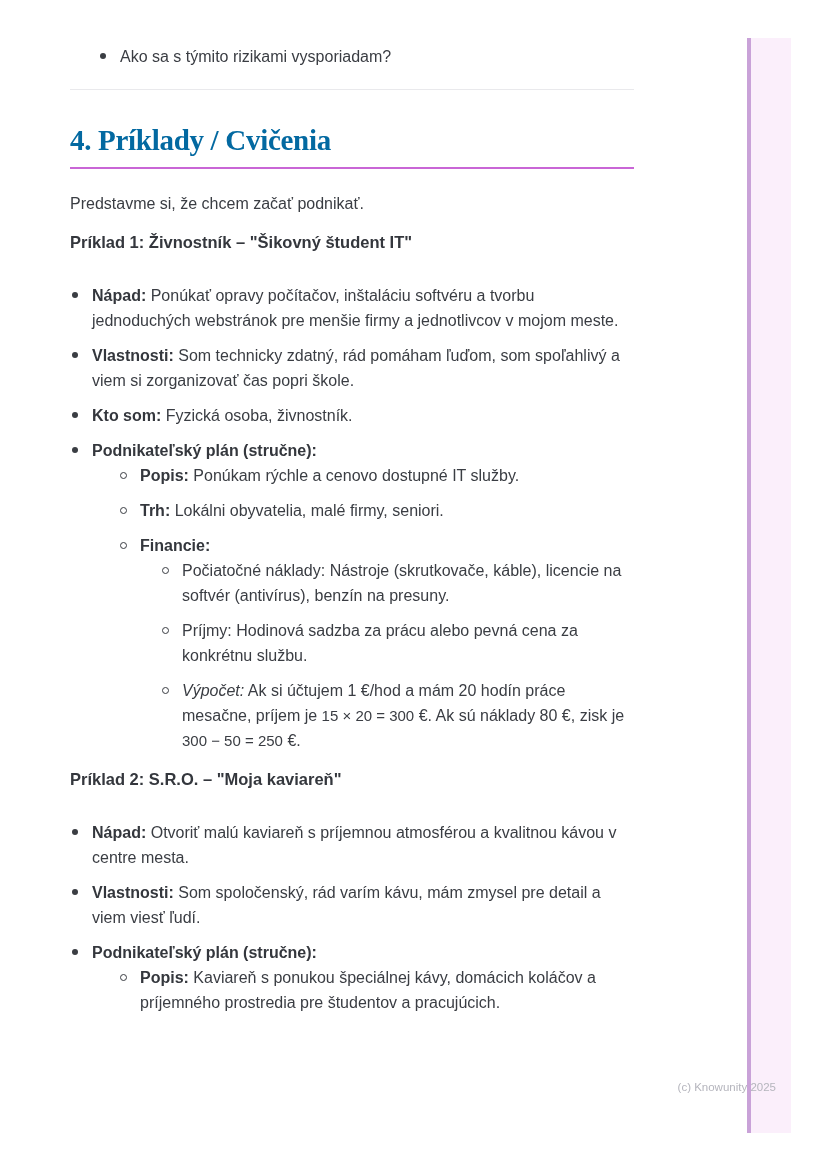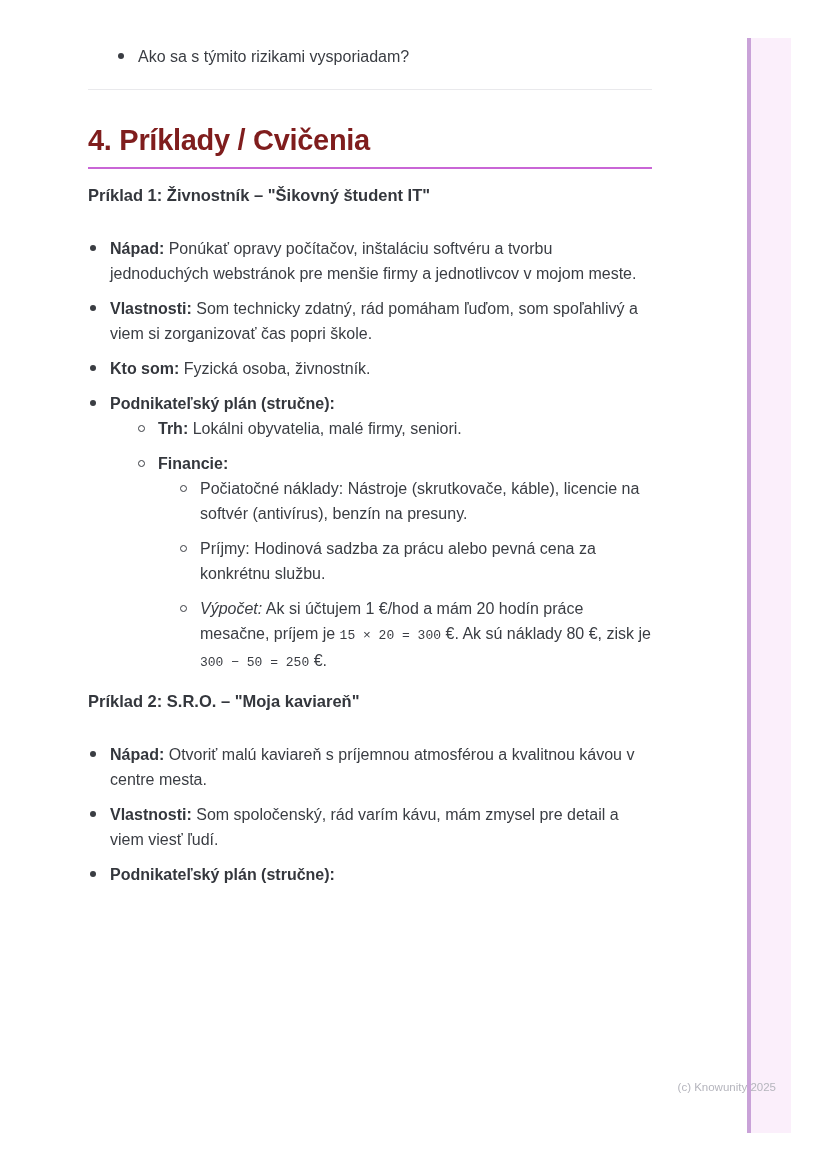--- a/index.html
+++ b/index.html
@@ -5,21 +5,21 @@
   html,body{margin:0;padding:0;}
   body{
     width:828px;height:1171px;
     background:#ffffff;
     font-family:"Liberation Sans","DejaVu Sans",sans-serif;
     color:#3a3d43;
     position:relative;
     overflow:hidden;
   }
   .content{
-    position:absolute;left:88px;top:0;width:564px;
+    position:absolute;left:70px;top:0;width:564px;
     font-size:16px;line-height:25px;
   }
   
   .list{list-style:none;margin:0;padding:0;}
   .list li{display:flex;margin:0 0 10px 0;}
   .list li:last-child{margin-bottom:0;}
   .marker{flex:0 0 22px;position:relative;}
   .marker .dot{
     position:absolute;left:2px;top:9px;width:6px;height:6px;
     border-radius:50%;background:#3a3d43;
@@ -29,22 +29,22 @@
     border:1.4px solid #3a3d43;border-radius:50%;box-sizing:border-box;
     background:transparent;
   }
   .li-body{flex:1 1 auto;min-width:0;}
   .li-body .list{margin-top:0;margin-left:26px;}
   .li-body .list .list{margin-left:20px;}
   .intro-indent{margin:44px 0 0 28px;}
   strong{font-weight:700;color:#34373d;}
   em{}
   .math{
-    font-family:Liberation Mono, monospace;
-    font-size:13px;
+    font-family:Liberation Sans, sans-serif;
+    font-size:15px;
   }
   
   .rule{
     border:none;border-top:1px solid #e9e9ec;
     margin:20px 0 0 0;width:100%;
   }
   .title{
     margin:33px 0 0 0;
     font-size:29px;line-height:34px;font-weight:700;
     letter-spacing:-0.3px;
@@ -83,23 +83,24 @@
       <li>
         <span class="marker">
           <span class="dot"></span>
         </span>
         <div class="li-body"><span>Ako sa s týmito rizikami vysporiadam?</span></div>
       </li>
     </ul>
 
   <hr class="rule">
 
-  <h1 class="title" style="color: #7f1d1d;">4. Príklady / Cvičenia</h1>
+  <h1 class="title" style="color: #0369a1; font-family: Liberation Serif, serif;">4. Príklady / Cvičenia</h1>
   <div class="title-underline" style="background: rgb(201, 102, 214);"></div>
 
+  <p class="lead">Predstavme si, že chcem začať podnikať.</p>
 
   <section id="examples">
       <h3 class="example-title">Príklad 1: Živnostník – "Šikovný študent IT"</h3>
       <ul class="list example-list">
         <li>
           <span class="marker">
             <span class="dot"></span>
           </span>
           <div class="li-body"><strong>Nápad:</strong><span> Ponúkať opravy počítačov, inštaláciu softvéru a tvorbu jednoduchých webstránok pre menšie firmy a jednotlivcov v mojom meste.</span></div>
         </li>
@@ -113,20 +114,26 @@
           <span class="marker">
             <span class="dot"></span>
           </span>
           <div class="li-body"><strong>Kto som:</strong><span> Fyzická osoba, živnostník.</span></div>
         </li>
         <li>
           <span class="marker">
             <span class="dot"></span>
           </span>
           <div class="li-body"><strong>Podnikateľský plán (stručne):</strong><ul class="list">
+              <li>
+                <span class="marker">
+                  <span class="circle"></span>
+                </span>
+                <div class="li-body"><strong>Popis:</strong><span> Ponúkam rýchle a cenovo dostupné IT služby.</span></div>
+              </li>
               <li>
                 <span class="marker">
                   <span class="circle"></span>
                 </span>
                 <div class="li-body"><strong>Trh:</strong><span> Lokálni obyvatelia, malé firmy, seniori.</span></div>
               </li>
               <li>
                 <span class="marker">
                   <span class="circle"></span>
                 </span>
@@ -165,19 +172,26 @@
         <li>
           <span class="marker">
             <span class="dot"></span>
           </span>
           <div class="li-body"><strong>Vlastnosti:</strong><span> Som spoločenský, rád varím kávu, mám zmysel pre detail a viem viesť ľudí.</span></div>
         </li>
         <li>
           <span class="marker">
             <span class="dot"></span>
           </span>
-          <div class="li-body"><strong>Podnikateľský plán (stručne):</strong></div>
+          <div class="li-body"><strong>Podnikateľský plán (stručne):</strong><ul class="list">
+              <li>
+                <span class="marker">
+                  <span class="circle"></span>
+                </span>
+                <div class="li-body"><strong>Popis:</strong><span> Kaviareň s ponukou špeciálnej kávy, domácich koláčov a príjemného prostredia pre študentov a pracujúcich.</span></div>
+              </li>
+            </ul></div>
         </li>
       </ul>
     </section>
 </main>
 
 <div class="footer" style="color: rgb(181, 181, 189);">(c) Knowunity 2025</div>
 
 </body></html>

